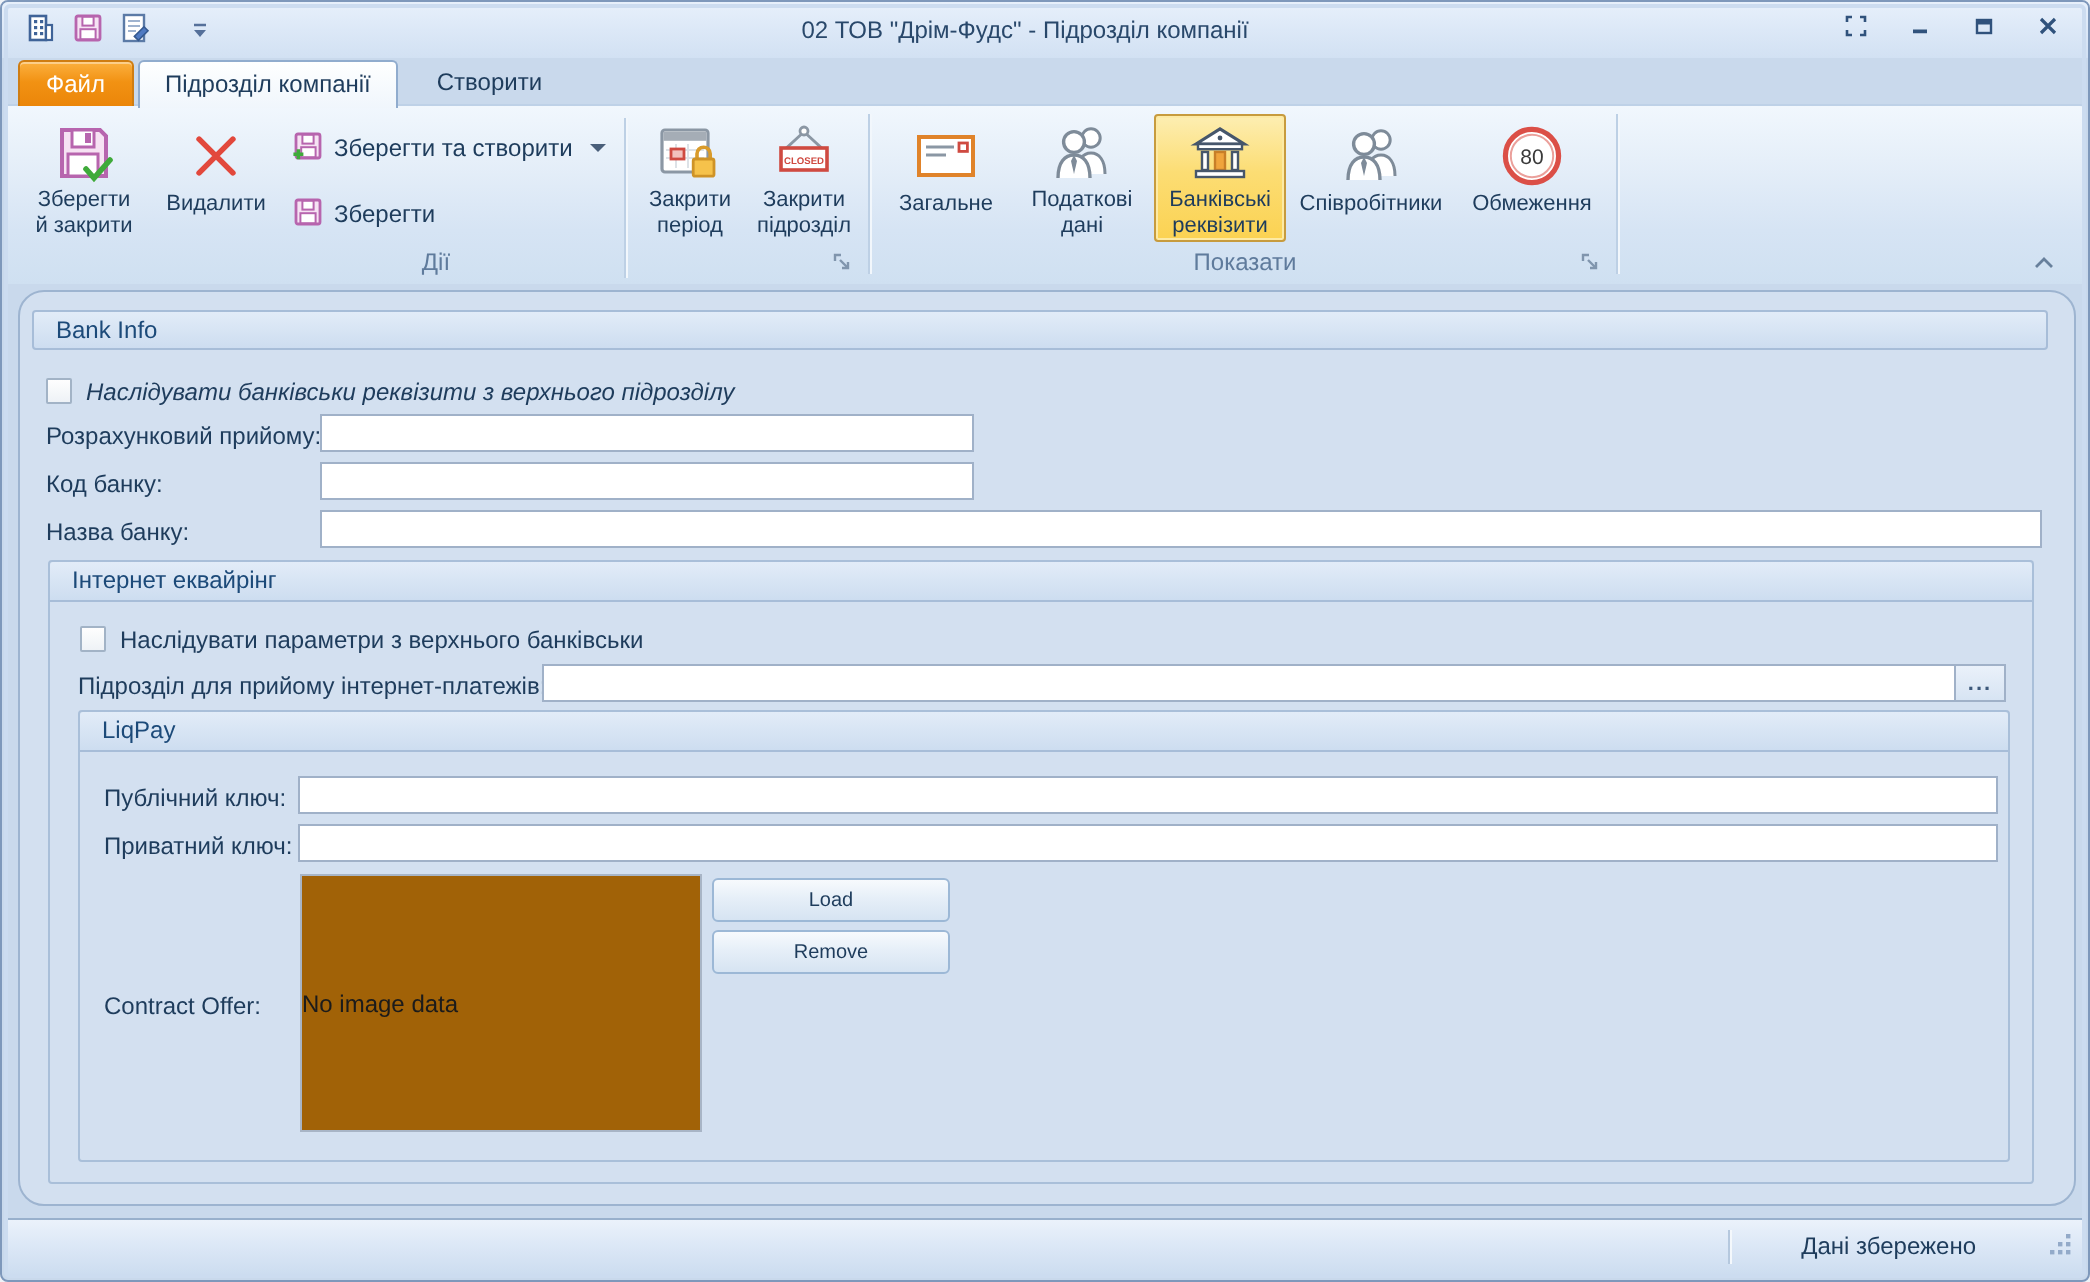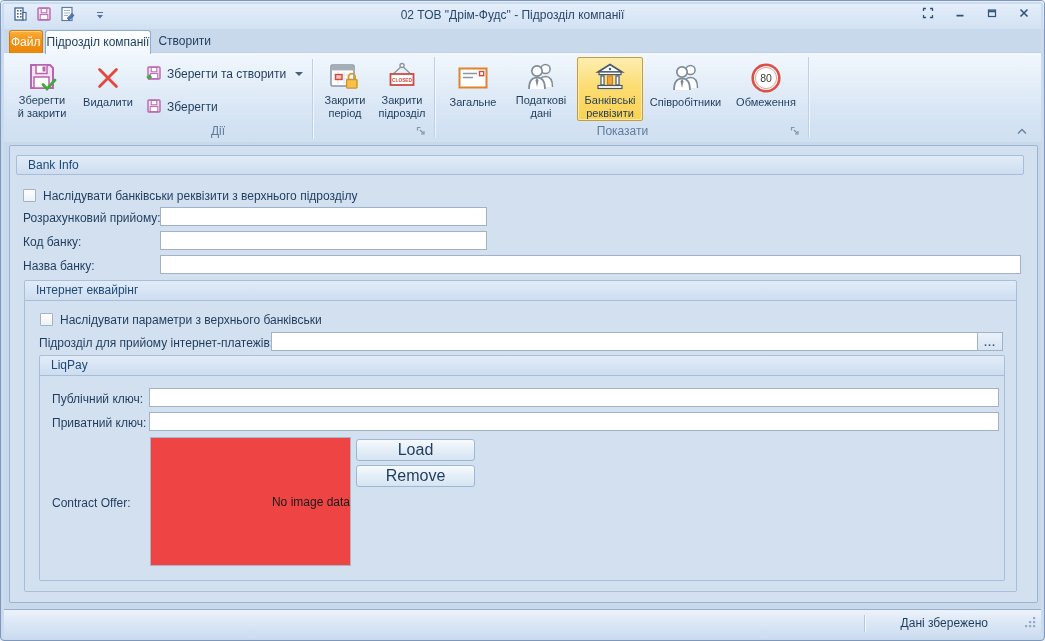--- a/index.html
+++ b/index.html
@@ -16,21 +16,21 @@
   .titlebar{position:absolute;left:0;top:0;width:100%;height:28px;
     background:linear-gradient(180deg,#e7f0fb 0%,#dce8f7 50%,#d2e1f3 100%);}
   .qat{position:absolute;left:10px;top:6px;display:flex;align-items:center;gap:6px;}
   .qbtn{width:18px;height:17px;display:flex;align-items:center;justify-content:center;}
   .qat-arrow{margin-left:12px;display:flex;align-items:center;}
   .title{position:absolute;left:120px;right:140px;top:0;height:28px;line-height:28px;text-align:center;color:#29486b;}
   .winbtns{position:absolute;right:10px;top:5px;display:flex;gap:11px;}
   .wbtn{width:21px;height:17px;display:flex;align-items:center;justify-content:center;border-radius:2px;}
   
   .tabs{position:absolute;left:0;top:28px;width:100%;height:24px;display:flex;align-items:flex-end;padding-left:8px;z-index:5;}
-  .tab{height:23px;line-height:22px;padding:0 1px;border-radius:3px 3px 0 0;}
+  .tab{height:23px;line-height:22px;padding:0 13px;border-radius:3px 3px 0 0;}
   .tab.file{background:linear-gradient(180deg,#fbb03f,#f29213 45%,#eb8609);border:1px solid #cf7d12;border-bottom:none;
     color:#fff;box-shadow:inset 0 1px 0 rgba(255,255,255,.4);margin-right:2px;}
   .tab.active{background:linear-gradient(180deg,#feffff,#f0f6fc);border:1px solid #90acce;border-bottom:none;height:24px;margin-bottom:-1px;}
   .tab.plain{margin-left:6px;}
   
   .ribbon{position:absolute;left:3px;top:51px;width:1039px;height:90px;
     background:linear-gradient(180deg,#f1f7fd 0%,#e3edf8 38%,#d6e4f4 70%,#cfe0f1 100%);
     border-top:1px solid #bed1e7;border-radius:0 3px 0 0;}
   .rgroup{position:absolute;top:2px;height:86px;}
   .vsep{position:absolute;top:4px;height:80px;width:0;border-left:1px solid #bdd0e5;border-right:1px solid #f2f7fc;}
@@ -39,35 +39,35 @@
   .bigbtn{position:absolute;top:2px;height:64px;display:flex;flex-direction:column;align-items:center;border:1px solid transparent;border-radius:2px;}
   .bicon{height:36px;display:flex;align-items:center;justify-content:center;margin-top:2px;}
   .bl{font-size:11px;line-height:13px;color:#1e3c5c;white-space:nowrap;}
   .bigbtn.sel{background:linear-gradient(180deg,#fdeeb2 0%,#fcdd74 45%,#fbd252 100%);border:1px solid #c79b3e;box-shadow:inset 0 0 0 1px #fdeaa4;}
   .smallcol{position:absolute;left:138px;top:0;width:170px;height:70px;}
   .smallbtn{position:absolute;left:0;height:22px;display:flex;align-items:center;gap:5px;padding:0 4px;border-radius:2px;}
   .sbl{font-size:12px;color:#1e3c5c;white-space:nowrap;text-align:right;}
   .drop{width:0;height:0;border-left:4px solid transparent;border-right:4px solid transparent;border-top:4px solid #4a5f7a;margin-left:4px;}
   .collapse{position:absolute;right:12px;bottom:4px;width:18px;height:14px;display:flex;align-items:center;justify-content:center;}
   
-  .panel{position:absolute;left:8px;top:144px;width:1029px;height:458px;background:#d3e0f0;border:1px solid #9db4d0;border-radius:2px;}
+  .panel{position:absolute;left:8px;top:144px;width:1029px;height:458px;background:#d3e0f0;border:1px solid #9db4d0;border-radius:13px;}
   .strip{position:absolute;height:20px;background:linear-gradient(180deg,#e2ecf8,#cdddf0);border:1px solid #a7bdd8;border-radius:2px;
     line-height:18px;padding-left:11px;color:#1c4a79;}
   .flabel{position:absolute;white-space:nowrap;color:#1e3c5c;}
   .txt{position:absolute;height:19px;border:1px solid #a0b1c8;background:#fff;font:12px "Liberation Sans","DejaVu Sans",sans-serif;padding:0 4px;outline:none;}
   .chkbox{position:absolute;width:13px;height:13px;background:linear-gradient(180deg,#fefefe,#eef2f6);border:1px solid #a2b3c6;border-radius:1px;}
   .gbox{position:absolute;border:1px solid #a9bfd9;border-radius:2px;}
   .gbox > .strip{left:0;right:0;top:0;border:none;border-bottom:1px solid #a7bdd8;border-radius:2px 2px 0 0;}
   .ellbtn{position:absolute;height:19px;width:25px;border:1px solid #a0b1c8;border-left:none;
     background:linear-gradient(180deg,#eaf1fa,#d7e4f3);display:flex;align-items:center;justify-content:center;
     color:#3d587a;font-weight:bold;letter-spacing:1px;font-size:11px;line-height:10px;}
-  .imgbox{position:absolute;background:#ef4444;border:1px solid #a8b5c6;display:flex;align-items:center;justify-content:flex-end;color:#1b1b1b;}
+  .imgbox{position:absolute;background:#a16207;border:1px solid #a8b5c6;display:flex;align-items:center;justify-content:flex-start;color:#1b1b1b;}
   .pbtn{position:absolute;height:22px;border:1px solid #9cb8d6;border-radius:3px;color:#1e3c5c;
     background:linear-gradient(180deg,#f7fafd 0%,#e6eff8 45%,#d6e4f2 100%);
-    display:flex;align-items:center;justify-content:center;font-size:16px;}
+    display:flex;align-items:center;justify-content:center;font-size:10px;}
   
   .sbar{position:absolute;left:3px;top:608px;width:1039px;height:28px;
     background:linear-gradient(180deg,#ebf2fb 0%,#dbe7f6 50%,#cdddf0 100%);border-top:1px solid #98b0cc;}
   .sbar-sep{position:absolute;left:860px;top:5px;height:17px;width:0;border-left:1px solid #b5c8de;border-right:1px solid #f4f8fc;}
   .sbar-text{position:absolute;right:55px;top:0;height:27px;line-height:26px;color:#1e3c5c;}
   .grip{position:absolute;right:6px;bottom:5px;}
 </style>
 </head>
 <body>
 
@@ -334,21 +334,21 @@
     </span>
       </div>
   </div>
 
   <div class="panel">
 
     <div class="strip" style="left:6px;top:9px;width:1008px;">
       <span>Bank Info</span>
     </div>
     <span class="chkbox" style="left:13px;top:43px;"></span>
-    <span class="flabel" style="left:33px;top:43px;">Наслідувати банківськи реквізити з верхнього підрозділу</span>
+    <span class="flabel" style="left:33px;top:43px;font-style:italic;">Наслідувати банківськи реквізити з верхнього підрозділу</span>
 
     <span class="flabel" style="left:13px;top:65px;">Розрахунковий прийому:</span>
     <input class="txt" style="left: 150px; top: 61px; width: 327px;">
 
     <span class="flabel" style="left:13px;top:89px;">Код банку:</span>
     <input class="txt" style="left: 150px; top: 85px; width: 327px;">
 
     <span class="flabel" style="left:13px;top:113px;">Назва банку:</span>
     <input class="txt" style="left: 150px; top: 109px; width: 861px;">
 

